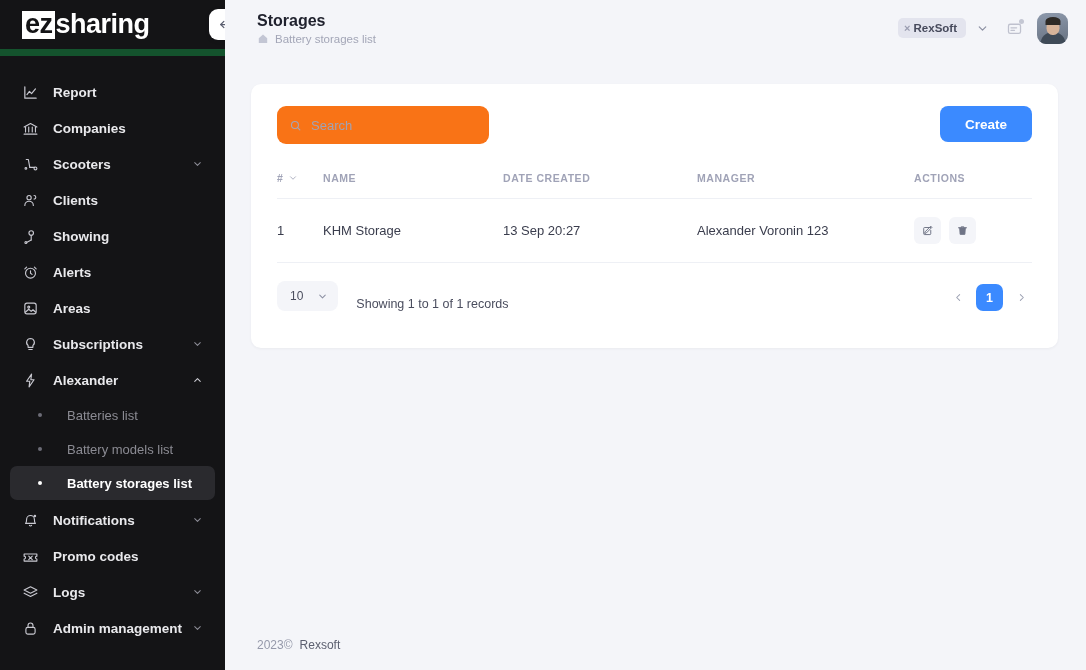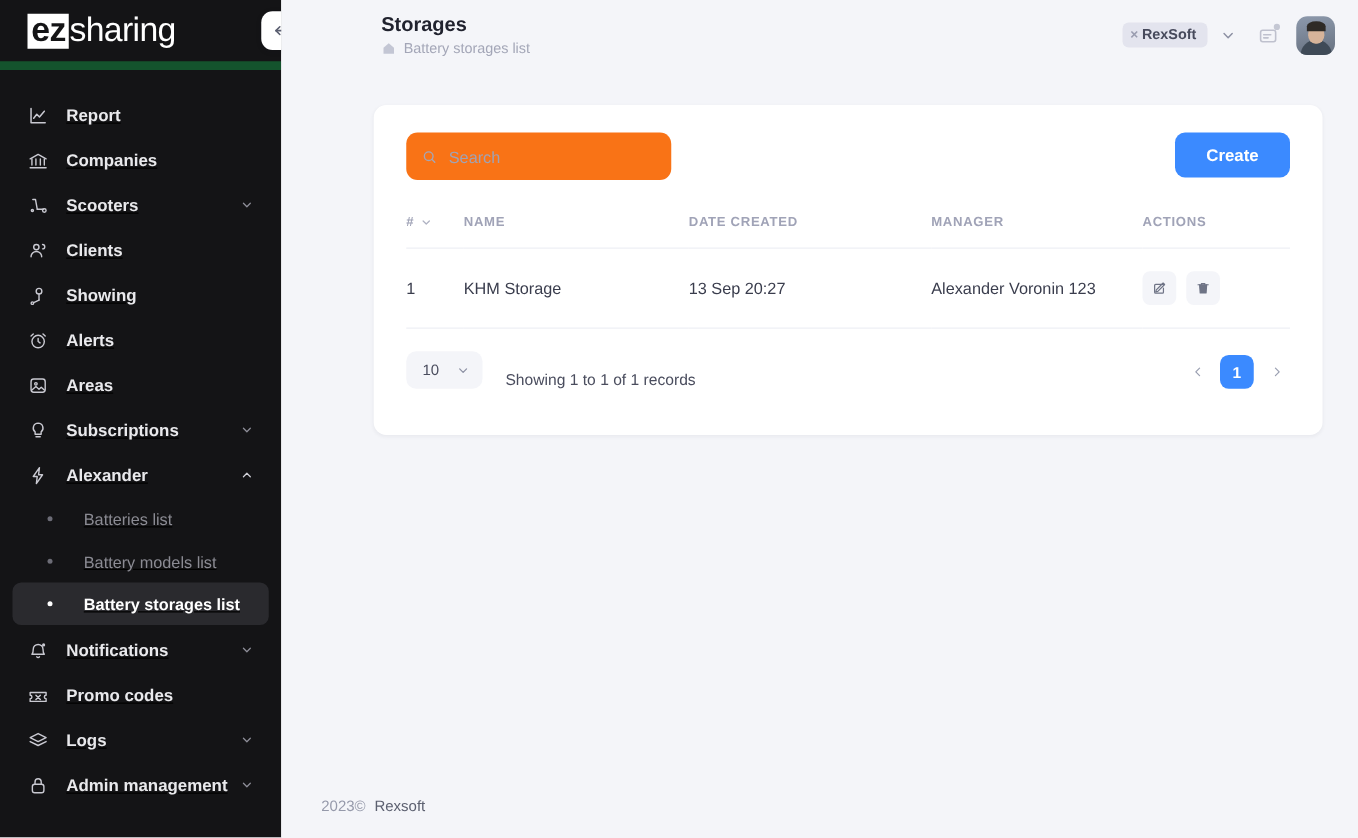--- a/index.html
+++ b/index.html
@@ -24,23 +24,23 @@
     display: flex; align-items: center;
     padding-left: 22px;
     border-bottom: 7px solid #14532d;
   }
   .logo { display: flex; align-items: baseline; font-size: 27px; letter-spacing: -0.5px; }
   .logo-ez {
     background: #ffffff; color: #141416;
     font-weight: 700; padding: 0 2px 1px 3px;
     line-height: 1.0;
   }
-  .logo-sharing { color: #ffffff; font-weight: 400; line-height: 1.0; padding-left: 1px;}
-
-  .nav { padding-top: 18px; text-decoration: underline; }
+  .logo-sharing { color: #ffffff; font-weight: 700; line-height: 1.0; padding-left: 1px;}
+
+  .nav { padding-top: 18px; }
   .nav-item {
     display: flex; align-items: center;
     height: 36px;
     margin: 0 10px;
     padding: 0 11px;
     border-radius: 7px;
     color: #e9e9ec;
     font-size: 13.5px; font-weight: 700;
     cursor: pointer;
     position: relative;
@@ -74,21 +74,21 @@
     position: absolute; left: 209px; top: 9px;
     width: 31px; height: 31px; border-radius: 9px;
     background: #ffffff;
     box-shadow: 0 1px 4px rgba(20,20,30,0.16);
     display: flex; align-items: center; justify-content: center;
     z-index: 20; cursor: pointer;
   }
   .collapse-btn svg { width: 15px; height: 15px; display: block; }
 
   
-  .main { flex: 1 1 auto; height: 670px; position: relative; background: #f4f5f9; padding-left: 48px; }
+  .main { flex: 1 1 auto; height: 670px; position: relative; background: #f4f5f9; }
   .topbar {
     height: 56px; background: #f4f5f9;
     display: flex; align-items: center;
     padding: 0 18px 0 32px;
   }
   .title-block { display: flex; flex-direction: column; justify-content: center; }
   .page-title { font-size: 16px; font-weight: 700; color: #20222e; line-height: 19px; }
   .breadcrumb { display: flex; align-items: center; margin-top: 3px; }
   .breadcrumb svg { width: 12px; height: 12px; margin-right: 6px; display:block; }
   .breadcrumb-text { font-size: 11.5px; color: #a3a6b7; }

